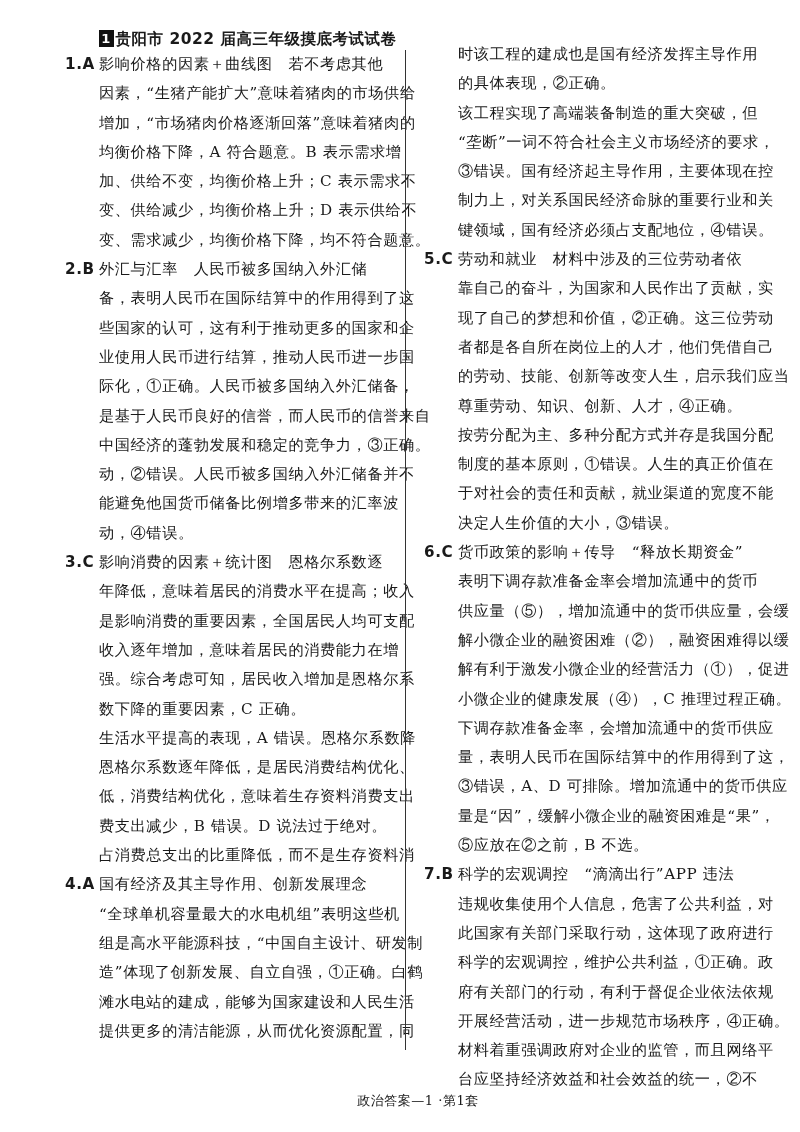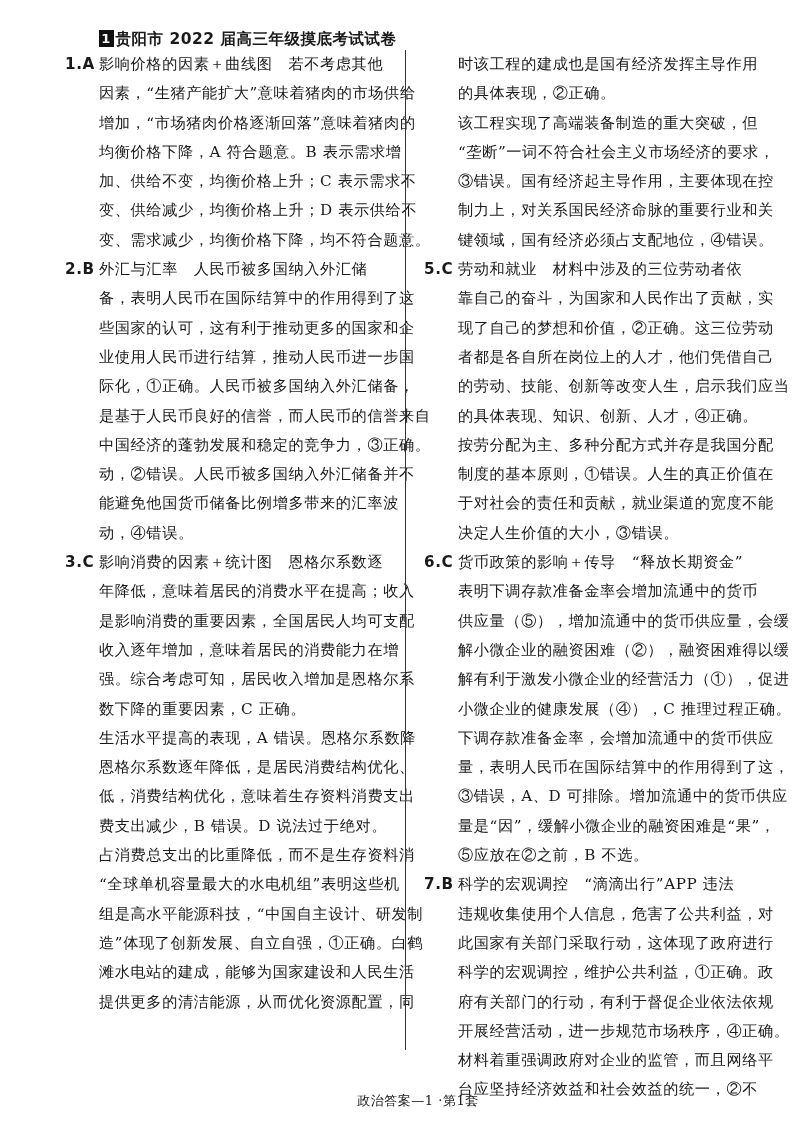--- a/index.html
+++ b/index.html
@@ -1,20 +1,20 @@
 <!DOCTYPE html>
 <html><head>
 <meta charset="utf-8">
 <style>
   html, body { margin:0; padding:0; background:#ffffff; }
   body { width:800px; height:1132px; position:relative; overflow:hidden;
          font-family:"DejaVu Serif", "Liberation Serif", serif; color:#1a1a1a; }
   .col { position:absolute; top:0; width:345px; }
   .col-left { left:65px; top:28px; }
-  .col-right { left:424px; top:40px;margin-top:10px; }
+  .col-right { left:424px; top:40px; }
   .divider { position:absolute; left:405px; top:50px; width:1px; height:1000px; background:#333; }
   .title { font-family:"DejaVu Sans","Liberation Sans",sans-serif; font-weight:bold; font-size:15.5px;
            text-align:center; margin-left:20px; height:22px; line-height:22px; letter-spacing:0.5px; }
   .badge { display:inline-block; background:#111; color:#fff; width:15px; height:17px; line-height:17px;
            font-size:13px; text-align:center; margin-right:2px; vertical-align:1px; }
   .line { font-size:15.2px; line-height:29.3px; height:29.3px; white-space:nowrap; letter-spacing:0.6px; }
   .indent { padding-left:34px; }
   .qnum { font-family:"DejaVu Sans","Liberation Sans",sans-serif; font-weight:bold; display:inline-block; width:34px; }
   .footer { position:absolute; top:1092px; left:18px; width:800px; text-align:center; font-size:13px; letter-spacing:0.5px; }
 </style>
@@ -47,20 +47,21 @@
       <div class="line indent"><span>年降低，意味着居民的消费水平在提高；收入</span></div>
       <div class="line indent"><span>是影响消费的重要因素，全国居民人均可支配</span></div>
       <div class="line indent"><span>收入逐年增加，意味着居民的消费能力在增</span></div>
       <div class="line indent"><span>强。综合考虑可知，居民收入增加是恩格尔系</span></div>
       <div class="line indent"><span>数下降的重要因素，C 正确。</span></div>
       <div class="line indent"><span>生活水平提高的表现，A 错误。恩格尔系数降</span></div>
       <div class="line indent"><span>恩格尔系数逐年降低，是居民消费结构优化、</span></div>
       <div class="line indent"><span>低，消费结构优化，意味着生存资料消费支出</span></div>
       <div class="line indent"><span>费支出减少，B 错误。D 说法过于绝对。</span></div>
       <div class="line indent"><span>占消费总支出的比重降低，而不是生存资料消</span></div>
+      <div class="line"><span class="qnum">4.A</span><span>国有经济及其主导作用、创新发展理念</span></div>
       <div class="line indent"><span>“全球单机容量最大的水电机组”表明这些机</span></div>
       <div class="line indent"><span>组是高水平能源科技，“中国自主设计、研发制</span></div>
       <div class="line indent"><span>造”体现了创新发展、自立自强，①正确。白鹤</span></div>
       <div class="line indent"><span>滩水电站的建成，能够为国家建设和人民生活</span></div>
       <div class="line indent"><span>提供更多的清洁能源，从而优化资源配置，同</span></div>
     </div>
 </div>
 
 <div class="divider"></div>
 
@@ -71,21 +72,21 @@
       <div class="line indent"><span>该工程实现了高端装备制造的重大突破，但</span></div>
       <div class="line indent"><span>“垄断”一词不符合社会主义市场经济的要求，</span></div>
       <div class="line indent"><span>③错误。国有经济起主导作用，主要体现在控</span></div>
       <div class="line indent"><span>制力上，对关系国民经济命脉的重要行业和关</span></div>
       <div class="line indent"><span>键领域，国有经济必须占支配地位，④错误。</span></div>
       <div class="line"><span class="qnum">5.C</span><span>劳动和就业　材料中涉及的三位劳动者依</span></div>
       <div class="line indent"><span>靠自己的奋斗，为国家和人民作出了贡献，实</span></div>
       <div class="line indent"><span>现了自己的梦想和价值，②正确。这三位劳动</span></div>
       <div class="line indent"><span>者都是各自所在岗位上的人才，他们凭借自己</span></div>
       <div class="line indent"><span>的劳动、技能、创新等改变人生，启示我们应当</span></div>
-      <div class="line indent"><span>的具体表现、知识、创新、人才，④正确。</span></div>
+      <div class="line indent"><span>尊重劳动、知识、创新、人才，④正确。</span></div>
       <div class="line indent"><span>按劳分配为主、多种分配方式并存是我国分配</span></div>
       <div class="line indent"><span>制度的基本原则，①错误。人生的真正价值在</span></div>
       <div class="line indent"><span>于对社会的责任和贡献，就业渠道的宽度不能</span></div>
       <div class="line indent"><span>决定人生价值的大小，③错误。</span></div>
       <div class="line"><span class="qnum">6.C</span><span>货币政策的影响＋传导　“释放长期资金”</span></div>
       <div class="line indent"><span>表明下调存款准备金率会增加流通中的货币</span></div>
       <div class="line indent"><span>供应量（⑤），增加流通中的货币供应量，会缓</span></div>
       <div class="line indent"><span>解小微企业的融资困难（②），融资困难得以缓</span></div>
       <div class="line indent"><span>解有利于激发小微企业的经营活力（①），促进</span></div>
       <div class="line indent"><span>小微企业的健康发展（④），C 推理过程正确。</span></div>

